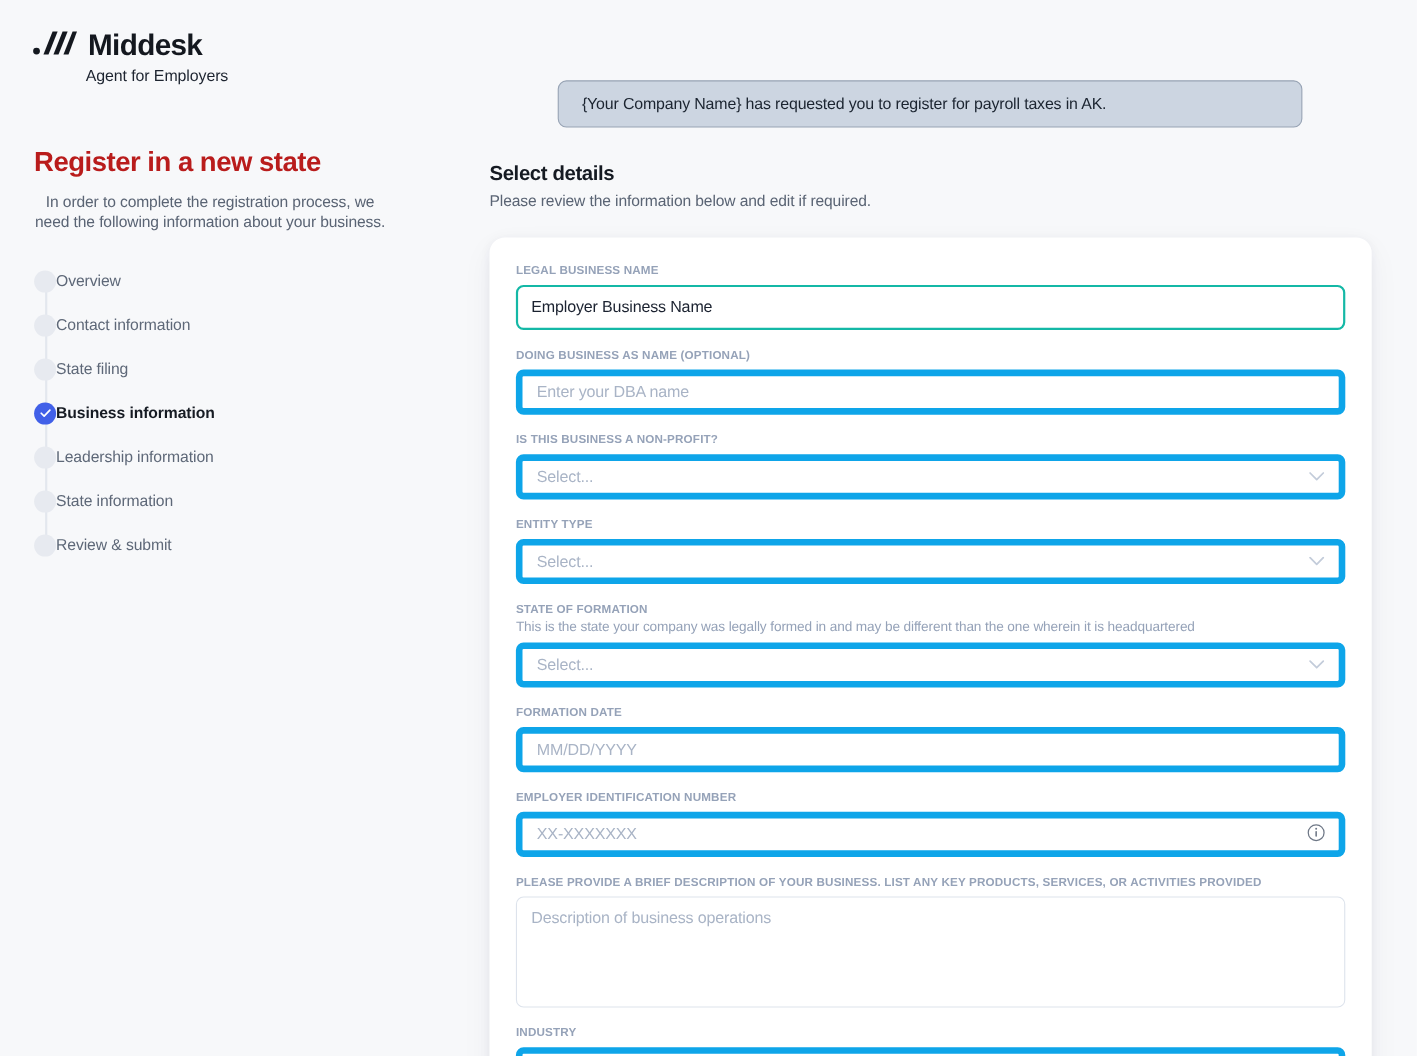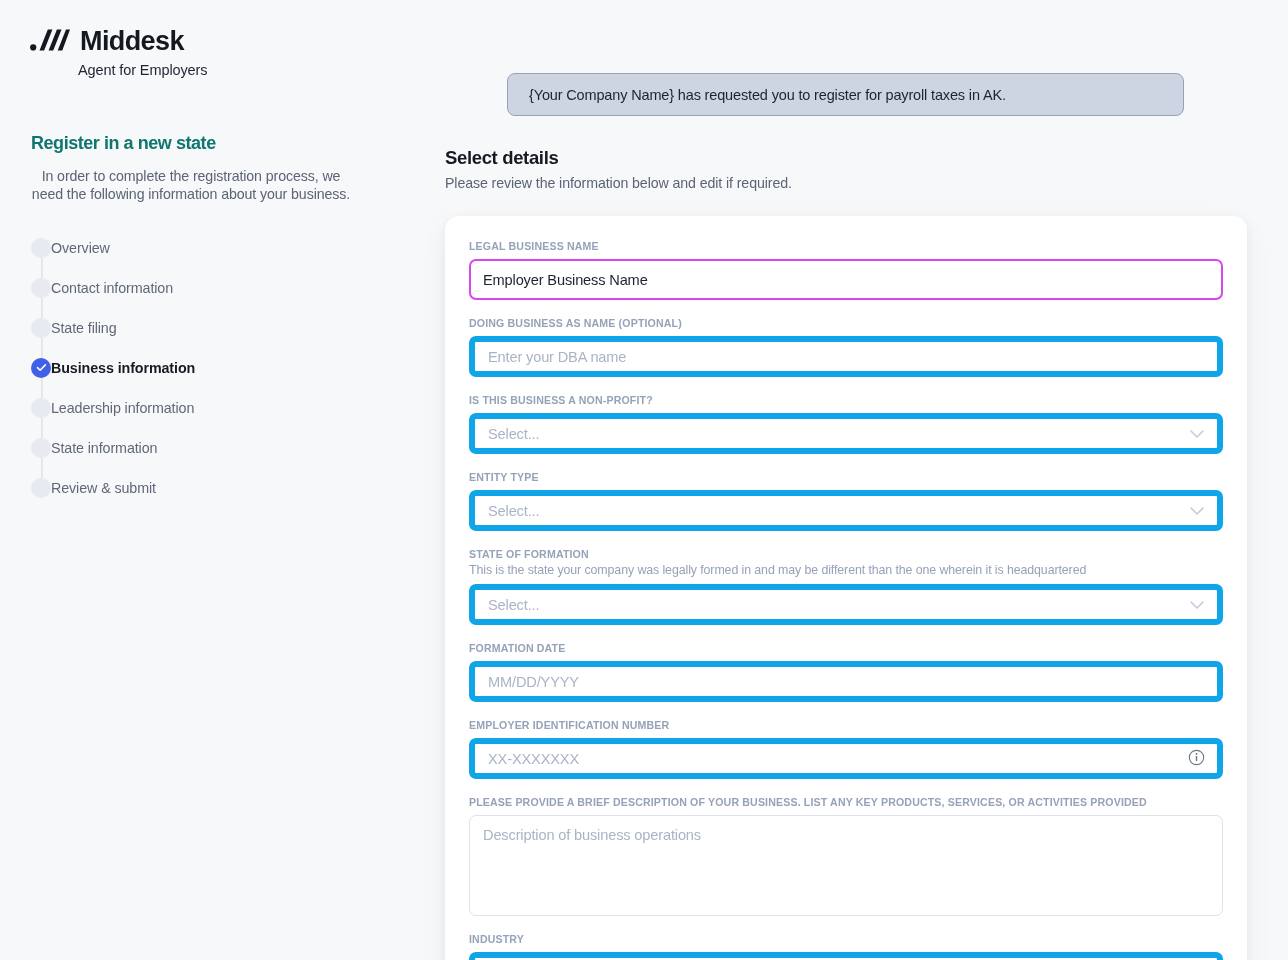--- a/index.html
+++ b/index.html
@@ -72,23 +72,23 @@
   }
 
   
   .sidebar {
     position: absolute;
     left: 31px;
     top: 133px;
     width: 370px;
   }
   .sidebar-title {
-    font-size: 18px;
-    font-weight: bold;
-    color: #0f766e;
+    font-size: 25px;
+    font-weight: bold;
+    color: #b91c1c;
     letter-spacing: -0.45px;
   }
   .sidebar-desc {
     margin-top: 13px;
     font-size: 14.2px;
     line-height: 18.3px;
     color: #5a6474;
     width: 320px;
     letter-spacing: -0.1px;
     text-align: center;
@@ -195,21 +195,21 @@
     border-radius: 7px;
     background: #ffffff;
     display: flex;
     align-items: center;
     padding: 0 13px;
     font-size: 14.6px;
     color: #1b2230;
     letter-spacing: -0.15px;
   }
   .control.focused {
-    border: 2px solid #d946ef;
+    border: 2px solid #14b8a6;
     padding: 0 12px;
   }
   .control .ph { color: #a9b4c6; }
   .control .val { color: #1b2230; }
 
   .chevron {
     position: absolute;
     right: 13px;
     top: 50%;
     transform: translateY(-50%);

